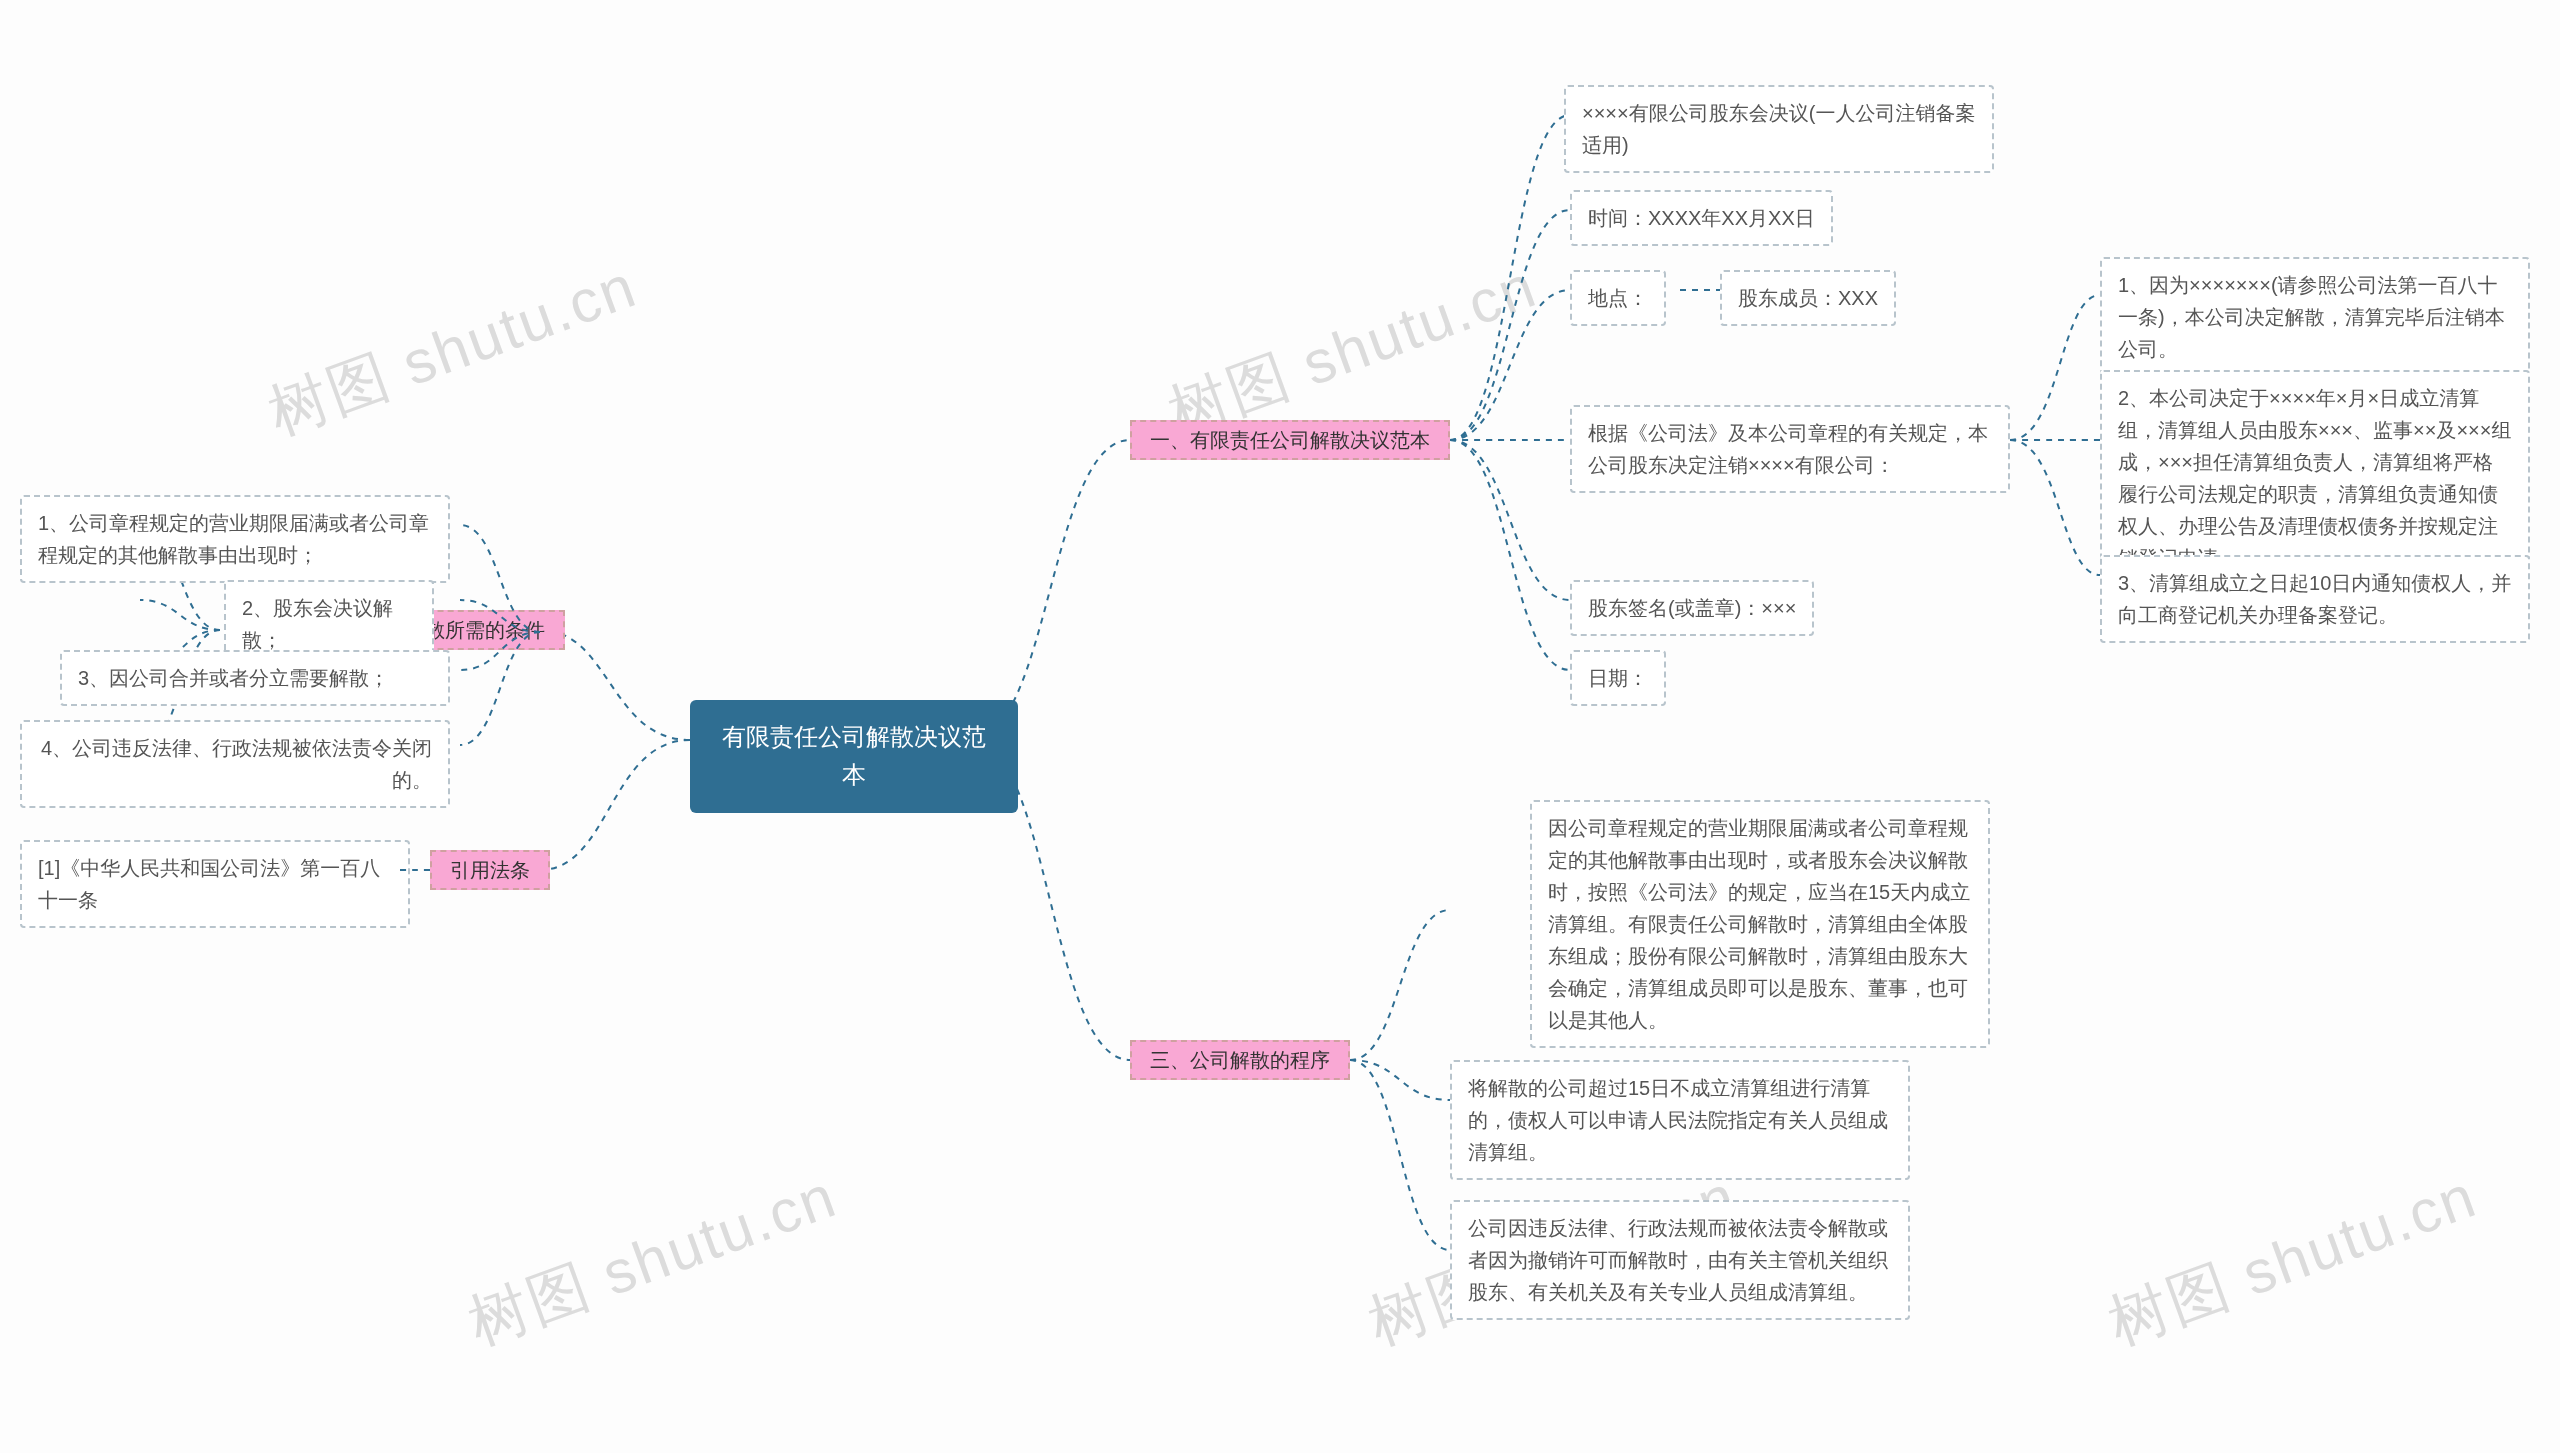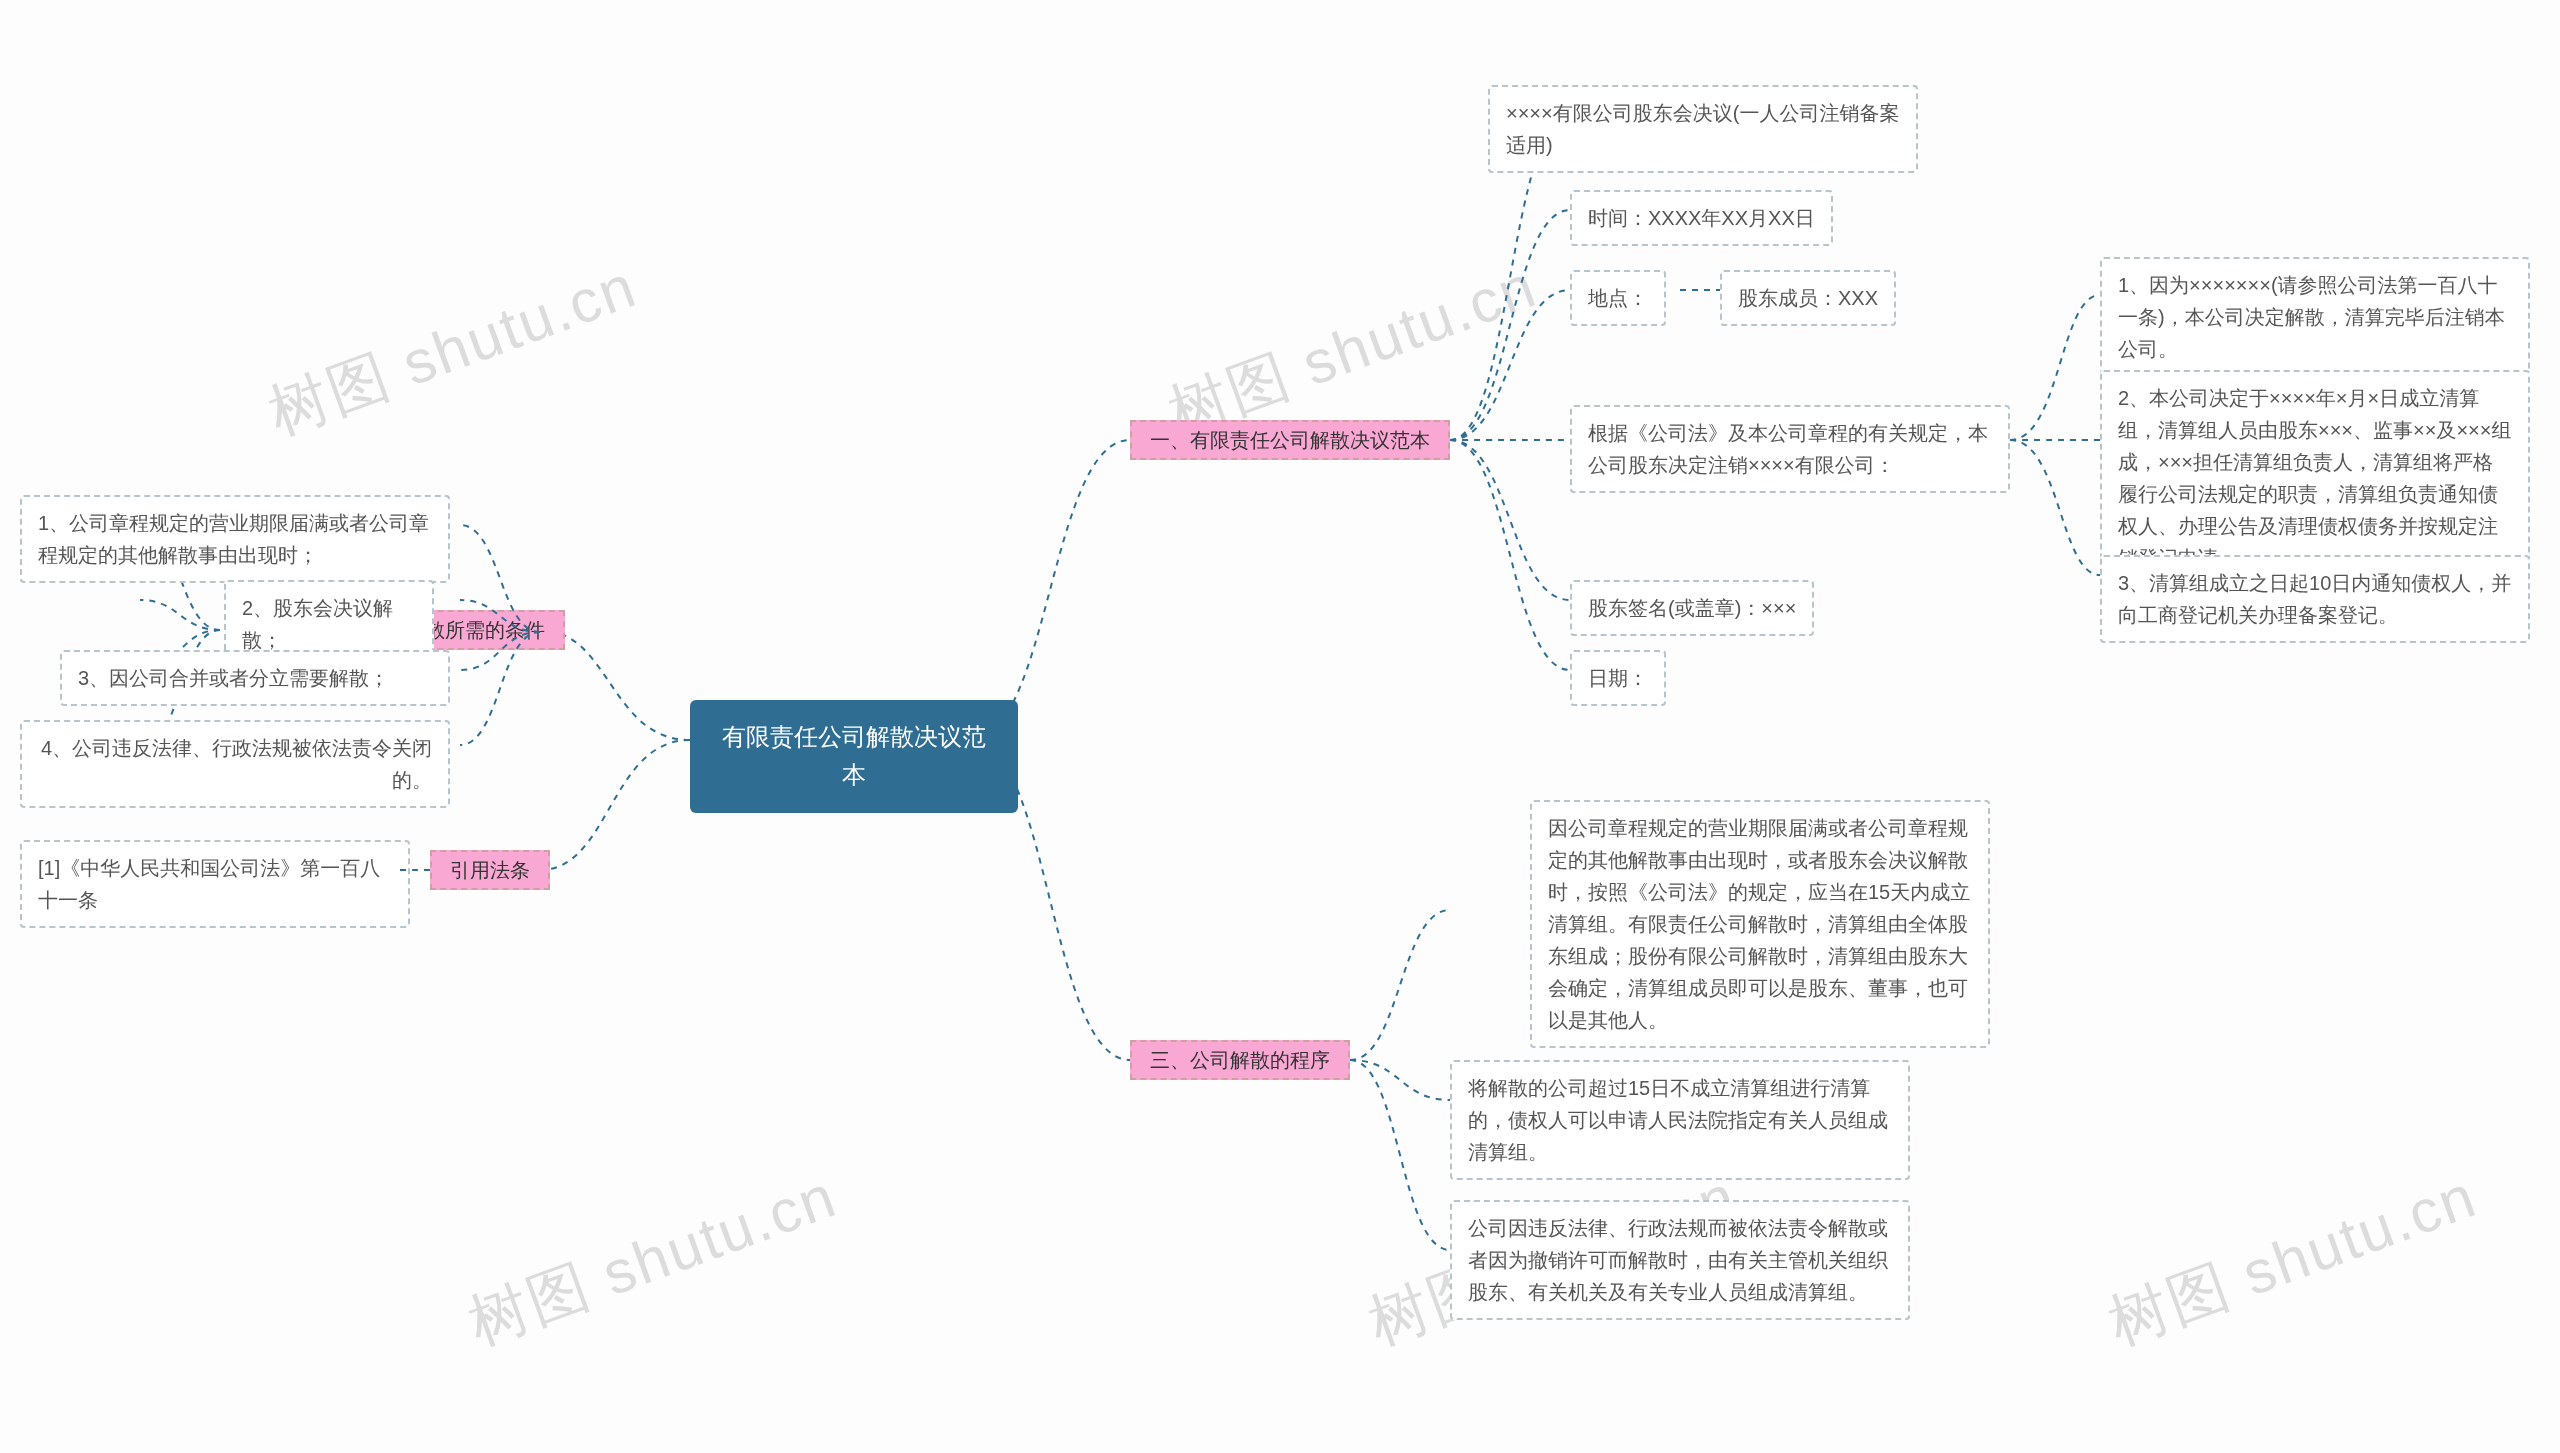--- a/index.html
+++ b/index.html
@@ -55,21 +55,21 @@
 
 </svg>
 
 <div class="node root" style="left:690px; top:700px;">
   <span>有限责任公司解散决议范</span><br>
   <span>本</span>
 </div>
 
 <div class="node cat" style="left:1130px; top:420px;">一、有限责任公司解散决议范本</div>
 
-<div class="node leaf" style="left:1488px; top:85px; width:430px;">××××有限公司股东会决议(一人公司注销备案适用)</div>
+<div class="node leaf" style="left:1564px; top:85px; width:430px;">××××有限公司股东会决议(一人公司注销备案适用)</div>
 <div class="node leaf" style="left:1570px; top:190px;">时间：XXXX年XX月XX日</div>
 <div class="node leaf" style="left:1570px; top:270px;">地点：</div>
 <div class="node leaf" style="left:1720px; top:270px;">股东成员：XXX</div>
 <div class="node leaf" style="left:1570px; top:405px; width:440px;">根据《公司法》及本公司章程的有关规定，本公司股东决定注销××××有限公司：</div>
 <div class="node leaf" style="left:1570px; top:580px;">股东签名(或盖章)：×××</div>
 <div class="node leaf" style="left:1570px; top:650px;">日期：</div>
 
 <div class="node leaf" style="left:2100px; top:257px; width:430px;">1、因为×××××××(请参照公司法第一百八十一条)，本公司决定解散，清算完毕后注销本公司。</div>
 <div class="node leaf" style="left:2100px; top:370px; width:430px;">2、本公司决定于××××年×月×日成立清算组，清算组人员由股东×××、监事××及×××组成，×××担任清算组负责人，清算组将严格履行公司法规定的职责，清算组负责通知债权人、办理公告及清理债权债务并按规定注销登记申请。</div>
 <div class="node leaf" style="left:2100px; top:555px; width:430px;">3、清算组成立之日起10日内通知债权人，并向工商登记机关办理备案登记。</div>

